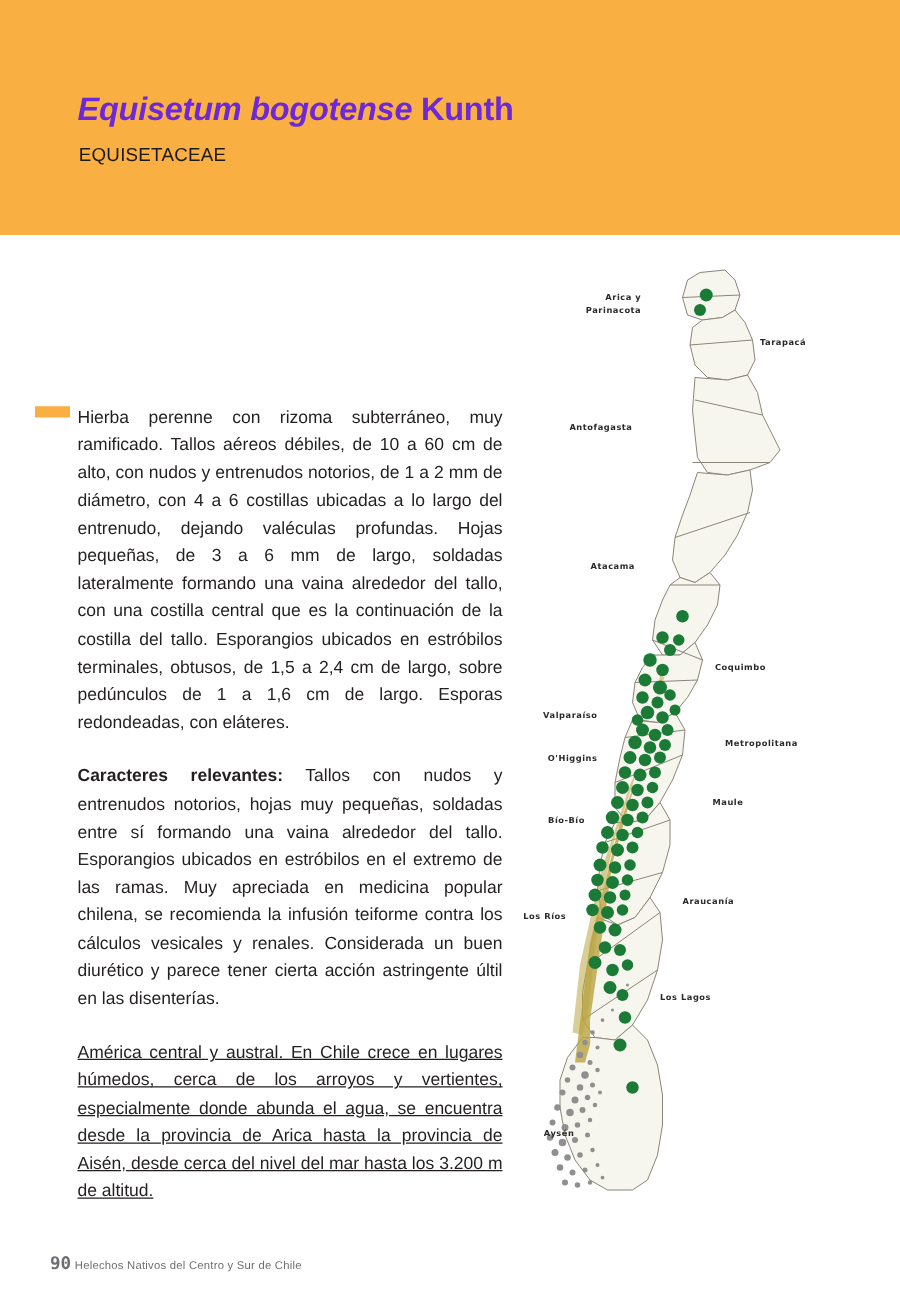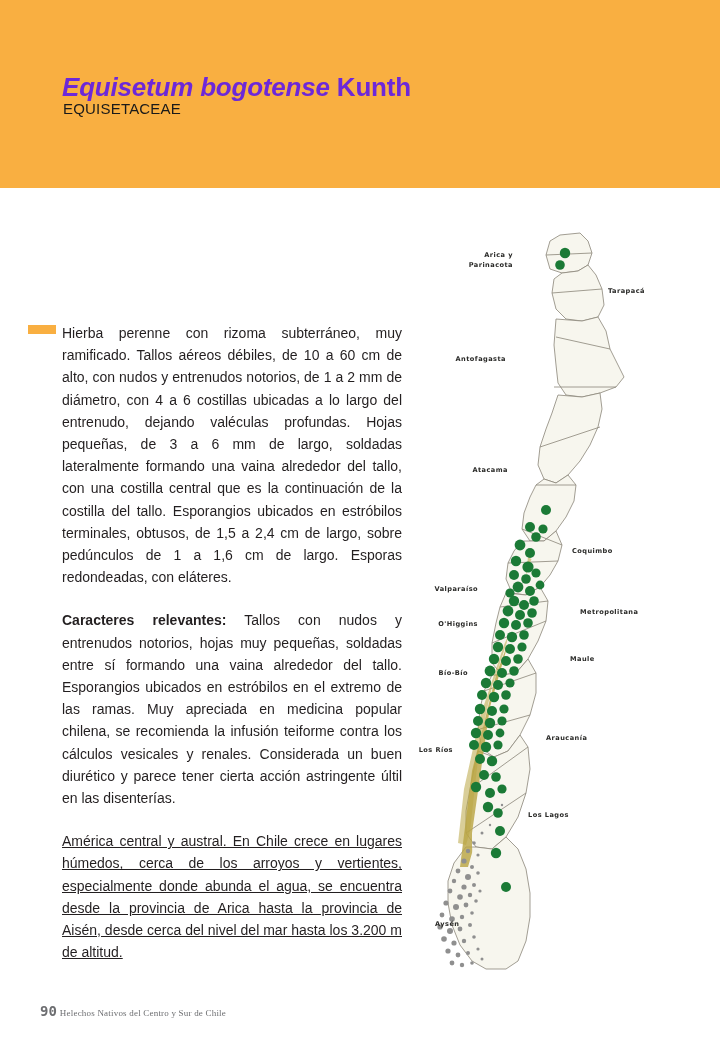--- a/index.html
+++ b/index.html
@@ -36,21 +36,21 @@
   }
   #species-title .sci {
     font-style: italic;
   }
   #species-title .auth {
     font-style: normal;
   }
   #family-name {
     position: absolute;
     left: 63px;
-    top: 100px;
+    top: 116px;
     font-size: 15px;
     color: #1a1a1a;
     letter-spacing: 0.2px;
   }
   #common-names {
     position: absolute;
     left: 63px;
     top: 145px;
     font-size: 15.5px;
     color: #1a1a1a;
@@ -80,21 +80,21 @@
     top: 325px;
     width: 28px;
     height: 9px;
     background: #f9af41;
   }
 
   
   #map-panel {
     position: absolute;
     left: 410px;
-    top: 227px;
+    top: 210px;
     width: 300px;
     height: 748px;
   }
   #map-svg { display: block; }
   .reg-label {
     font-family: "DejaVu Sans", sans-serif;
     font-size: 6.6px;
     font-weight: bold;
     fill: #2a2a28;
     letter-spacing: 0.45px;
@@ -110,21 +110,21 @@
     align-items: baseline;
     gap: 3px;
   }
   #page-number {
     font-family: "DejaVu Sans Mono", monospace;
     font-size: 14px;
     font-weight: bold;
     color: #6d6e71;
   }
   #footer-title {
-    font-family: Liberation Serif, serif;
+    font-family: Liberation Sans, sans-serif;
     font-size: 9px;
     color: #6d6e71;
     letter-spacing: 0.2px;
   }
 </style>
 </head>
 <body>
 
 <div id="header-band">
   <div id="species-title">

